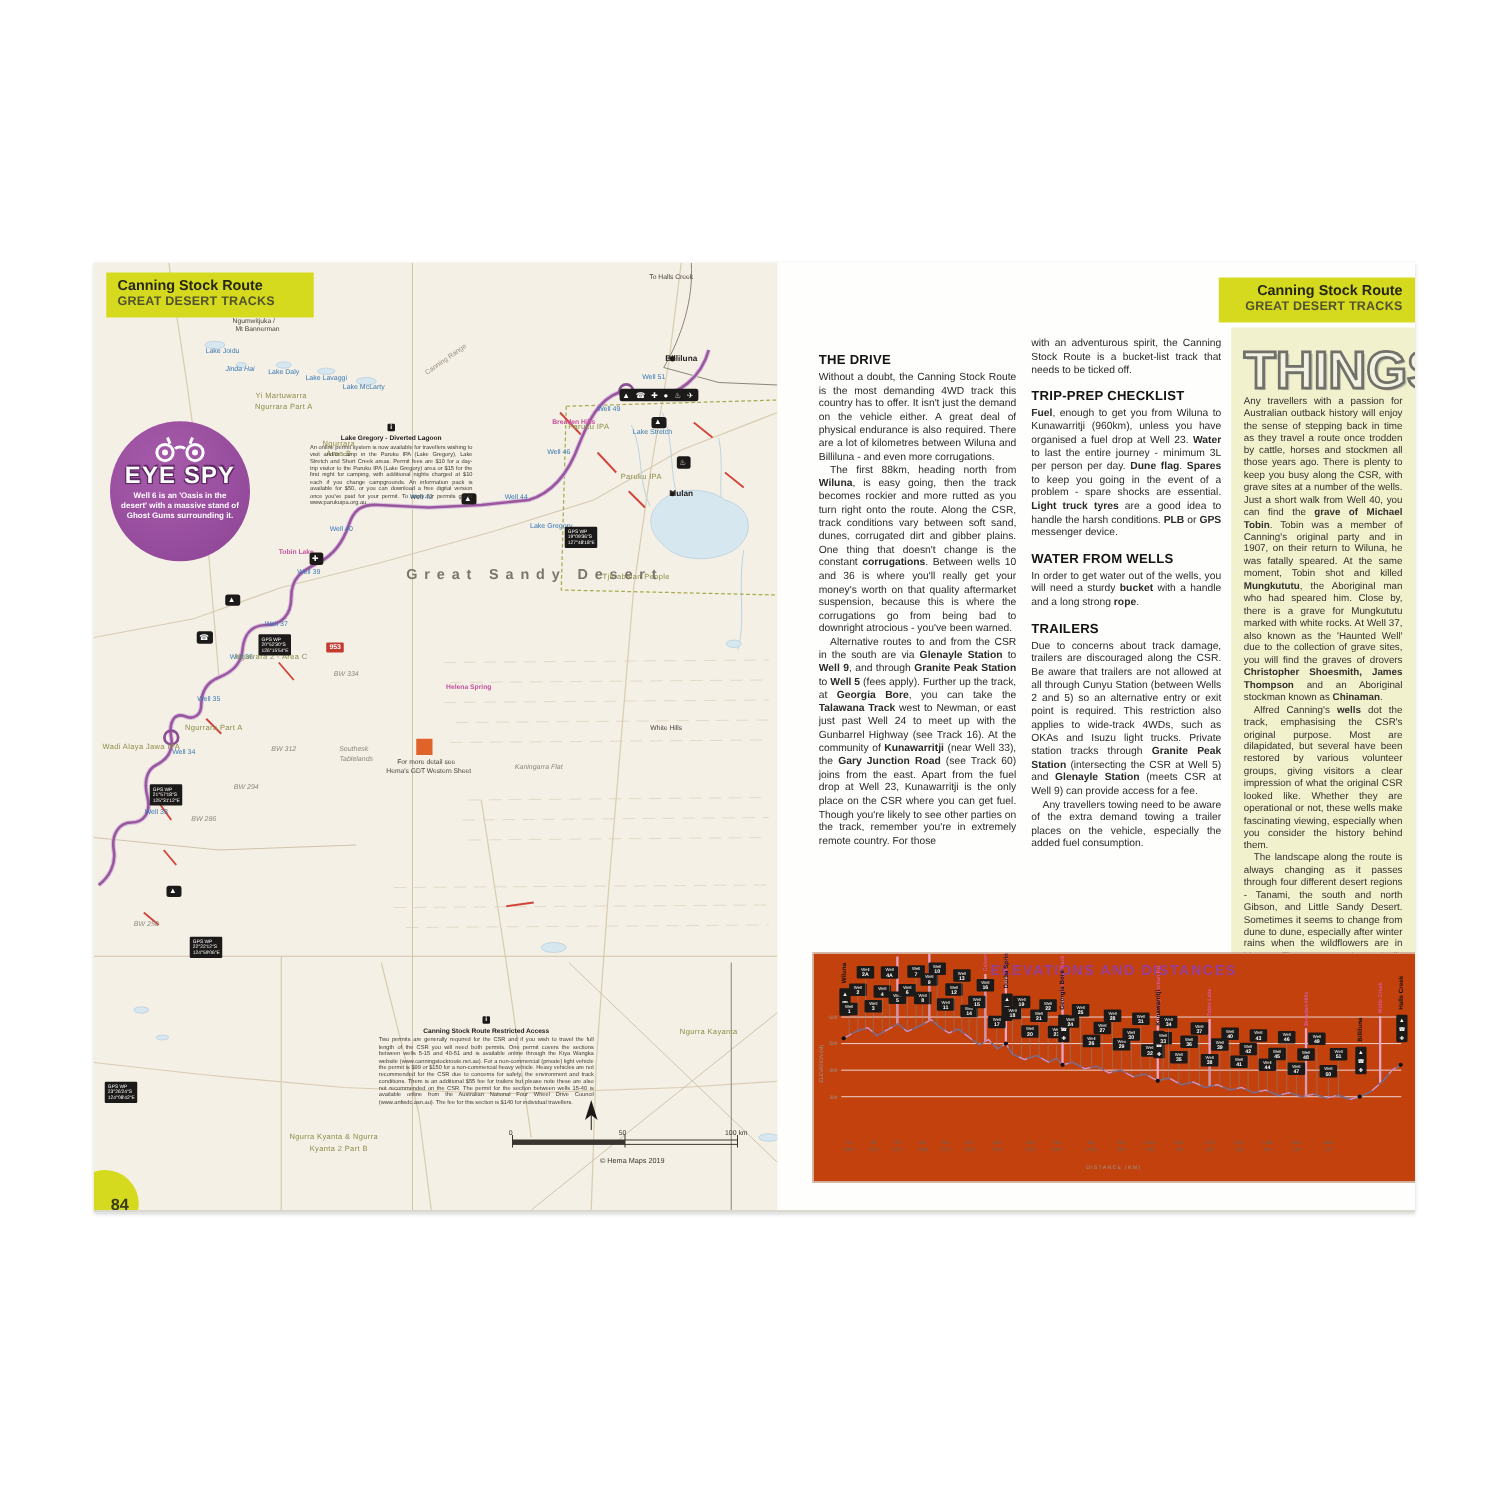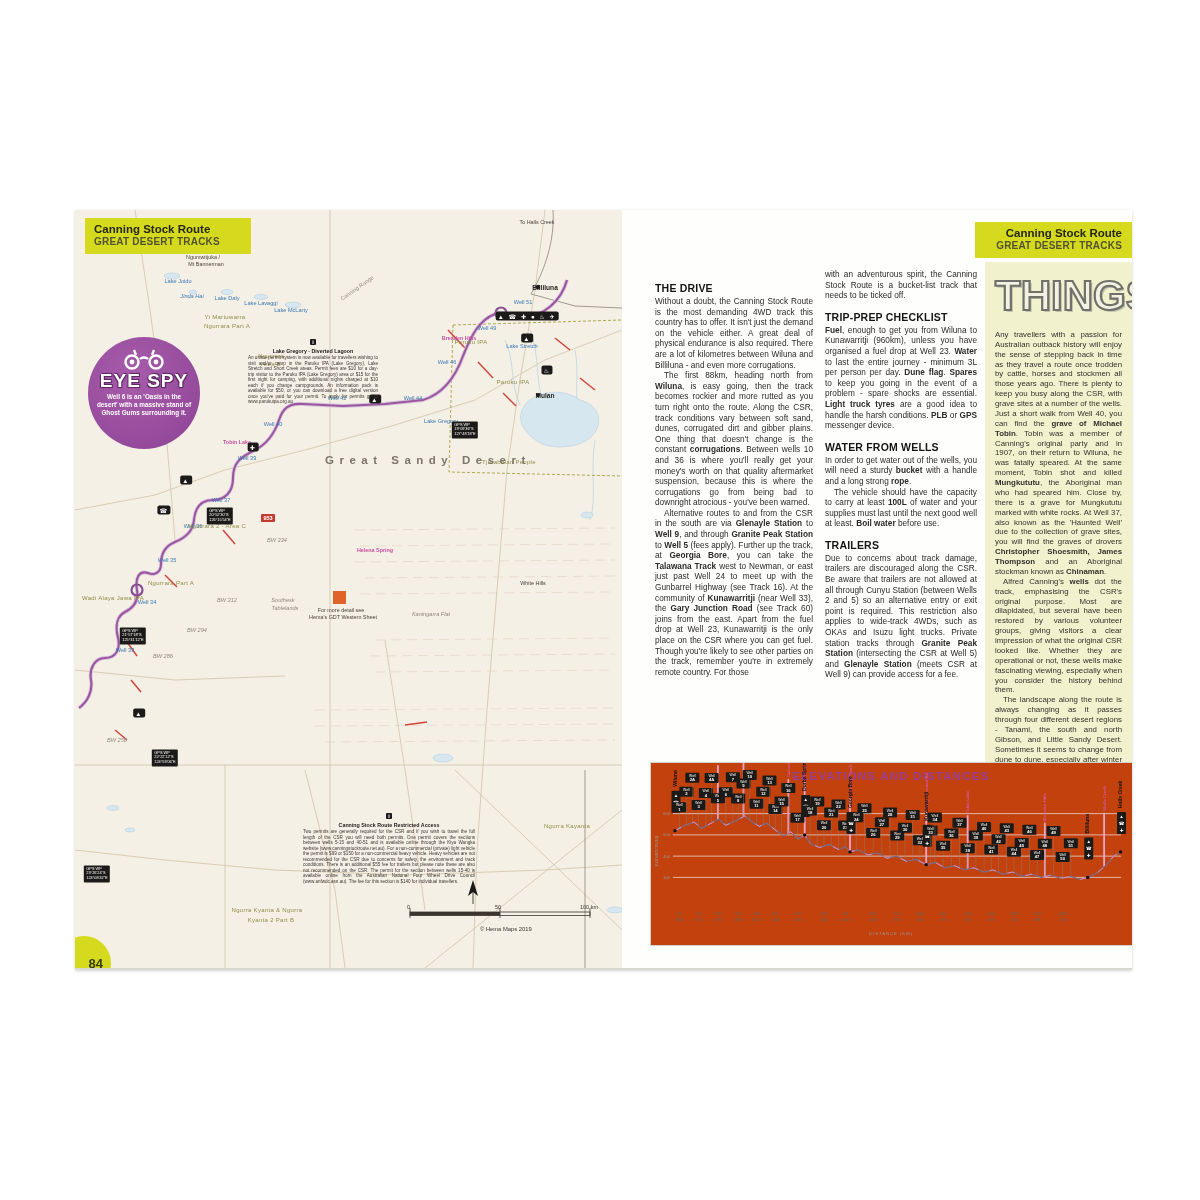--- a/index.html
+++ b/index.html
@@ -42,21 +42,21 @@
   .col1{left:580px;width:158px;}
   .col2{left:750px;width:152px;}
   .rcol .h{font-size:10.5px;font-weight:bold;color:#141414;letter-spacing:.2px;margin:9px 0 3px;}
   .rcol .h:first-child{margin-top:12px;}
   .rcol p{margin:0;font-size:8.25px;line-height:1.285;color:#2c2a28;text-align:justify;}
   .rcol p+p{text-indent:9px;}
   .hdr-right{left:900px;top:12px;width:157px;box-sizing:border-box;text-align:right;padding:5px 10px 6px;}
   .things{position:absolute;left:910px;top:52px;width:147px;height:586px;background:#f1f1cd;z-index:4;padding:14px 10px 8px;box-sizing:border-box;overflow:hidden;}
   .things .tt{font-weight:900;font-size:42px;line-height:.95;text-align:center;color:#f2f2e2;
       -webkit-text-stroke:2.2px #71716a;text-shadow:2px 2px 0 #c2c2b2;letter-spacing:0;}
-  .things .body{margin-top:14px;}
+  .things .body{}
   .things p{margin:0;font-size:7.85px;line-height:1.26;color:#33312d;text-align:justify;}
   .things p+p{text-indent:8px;}
   
   .chartbox{position:absolute;left:575px;top:552px;width:482px;height:182px;background:#c2410c;border:1px solid #d3d2cc;z-index:6;}
 </style>
 </head>
 <body>
 
 <div class="spread">
 
@@ -311,23 +311,23 @@
     <p>The first 88km, heading north from <b>Wiluna</b>, is easy going, then the track becomes rockier and more rutted as you turn right onto the route. Along the CSR, track conditions vary between soft sand, dunes, corrugated dirt and gibber plains. One thing that doesn't change is the constant <b>corrugations</b>. Between wells 10 and 36 is where you'll really get your money's worth on that quality aftermarket suspension, because this is where the corrugations go from being bad to downright atrocious - you've been warned.</p>
     <p>Alternative routes to and from the CSR in the south are via <b>Glenayle Station</b> to <b>Well 9</b>, and through <b>Granite Peak Station</b> to <b>Well 5</b> (fees apply). Further up the track, at <b>Georgia Bore</b>, you can take the <b>Talawana Track</b> west to Newman, or east just past Well 24 to meet up with the Gunbarrel Highway (see Track 16). At the community of <b>Kunawarritji</b> (near Well 33), the <b>Gary Junction Road</b> (see Track 60) joins from the east. Apart from the fuel drop at Well 23, Kunawarritji is the only place on the CSR where you can get fuel. Though you're likely to see other parties on the track, remember you're in extremely remote country. For those</p>
   </div>
 
   <div class="rcol col2">
     <p>with an adventurous spirit, the Canning Stock Route is a bucket-list track that needs to be ticked off.</p>
     <div class="h">TRIP-PREP CHECKLIST</div>
     <p><b>Fuel</b>, enough to get you from Wiluna to Kunawarritji (960km), unless you have organised a fuel drop at Well 23. <b>Water</b> to last the entire journey - minimum 3L per person per day. <b>Dune flag</b>. <b>Spares</b> to keep you going in the event of a problem - spare shocks are essential. <b>Light truck tyres</b> are a good idea to handle the harsh conditions. <b>PLB</b> or <b>GPS</b> messenger device.</p>
     <div class="h">WATER FROM WELLS</div>
     <p>In order to get water out of the wells, you will need a sturdy <b>bucket</b> with a handle and a long strong <b>rope</b>.</p>
-    <p>The vehicle should have the capacity to carry at least <b>100L</b> of water and your supplies must last until the next good well at least. <b>Boil water</b> before use.</p>
     <div class="h">TRAILERS</div>
     <p>Due to concerns about track damage, trailers are discouraged along the CSR. Be aware that trailers are not allowed at all through Cunyu Station (between Wells 2 and 5) so an alternative entry or exit point is required. This restriction also applies to wide-track 4WDs, such as OKAs and Isuzu light trucks. Private station tracks through <b>Granite Peak Station</b> (intersecting the CSR at Well 5) and <b>Glenayle Station</b> (meets CSR at Well 9) can provide access for a fee.</p>
+    <p>Any travellers towing need to be aware of the extra demand towing a trailer places on the vehicle, especially the added fuel consumption.</p>
   </div>
 
   <div class="things">
     <div class="tt">THINGS</div>
     <div class="body">
       <p>Any travellers with a passion for Australian outback history will enjoy the sense of stepping back in time as they travel a route once trodden by cattle, horses and stockmen all those years ago. There is plenty to keep you busy along the CSR, with grave sites at a number of the wells. Just a short walk from Well 40, you can find the <b>grave of Michael Tobin</b>. Tobin was a member of Canning's original party and in 1907, on their return to Wiluna, he was fatally speared. At the same moment, Tobin shot and killed <b>Mungkututu</b>, the Aboriginal man who had speared him. Close by, there is a grave for Mungkututu marked with white rocks. At Well 37, also known as the 'Haunted Well' due to the collection of grave sites, you will find the graves of drovers <b>Christopher Shoesmith, James Thompson</b> and an Aboriginal stockman known as <b>Chinaman</b>.</p>
       <p>Alfred Canning's <b>wells</b> dot the track, emphasising the CSR's original purpose. Most are dilapidated, but several have been restored by various volunteer groups, giving visitors a clear impression of what the original CSR looked like. Whether they are operational or not, these wells make fascinating viewing, especially when you consider the history behind them.</p>
       <p>The landscape along the route is always changing as it passes through four different desert regions - Tanami, the south and north Gibson, and Little Sandy Desert. Sometimes it seems to change from dune to dune, especially after winter rains when the wildflowers are in bloom. The scenery is typically desert landscapes, but there are gorges, ranges, gum-lined riverbeds and tranquil camping sites along the way. Camping in the desert is an unforgettable experience as it is hard to believe how many stars are visible in the night skies.</p>
     </div>
   </div>

